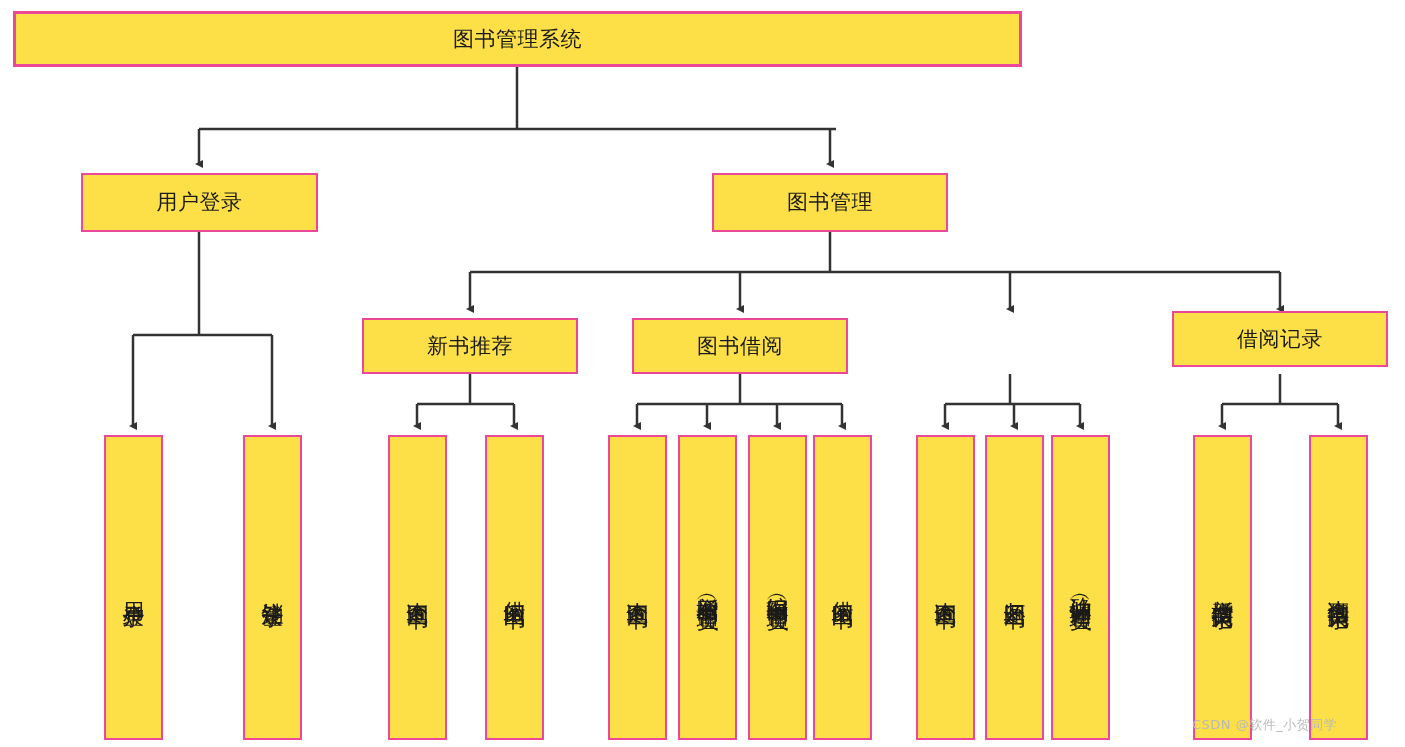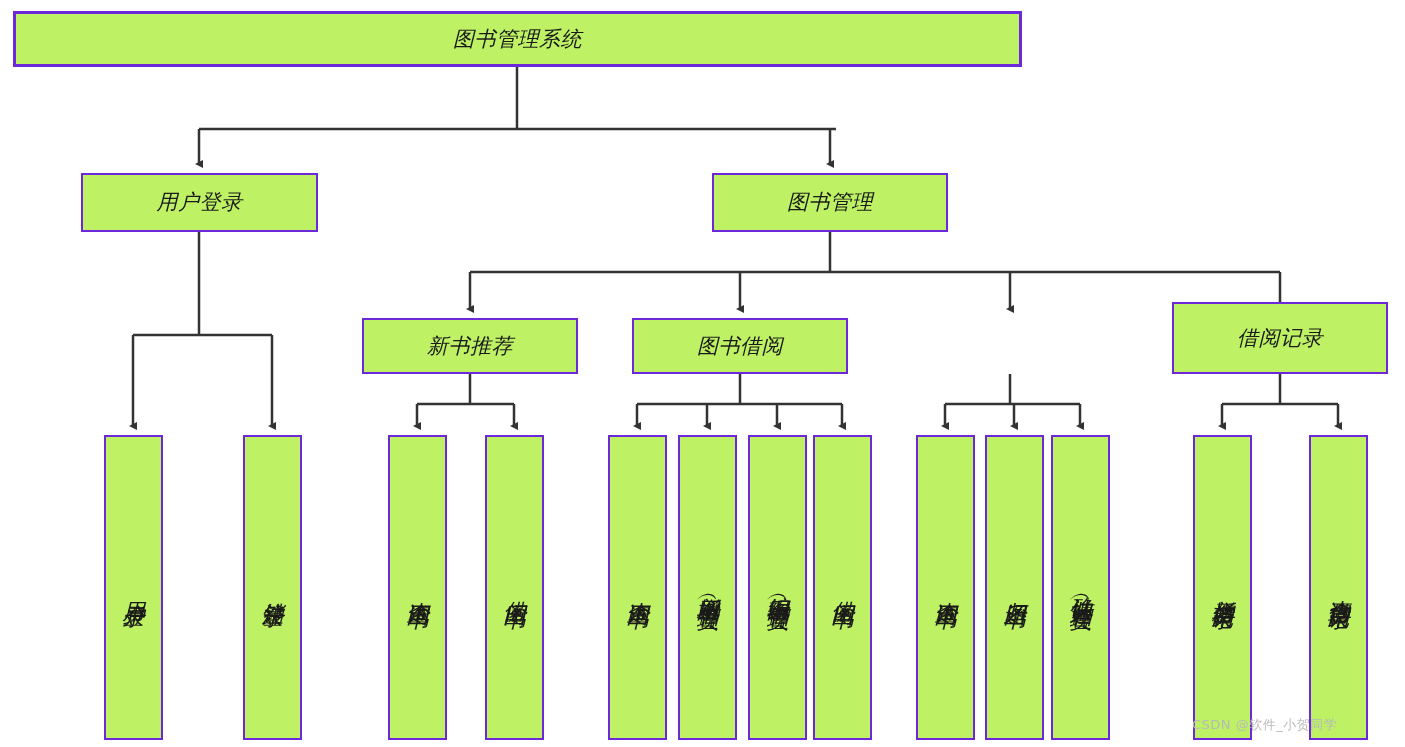--- a/index.html
+++ b/index.html
@@ -21,27 +21,26 @@
     position: absolute;
     left: 0;
     top: 0;
     width: 1405px;
     height: 747px;
     pointer-events: none;
   }
   .node {
     position: absolute;
     box-sizing: border-box;
-    background: #bef264;
-    border: 2px solid #6d28d9;
+    background: #fde047;
+    border: 2px solid #ec4899;
     display: flex;
     align-items: center;
     justify-content: center;
     color: #111111;
-    font-style: italic;
   }
   .node.root {
     border-width: 3px;
   }
   .node-label {
     font-size: 21px;
     line-height: 1.15;
     letter-spacing: 0.5px;
     white-space: nowrap;
     color: #1a1a1a;
@@ -133,21 +132,21 @@
   <div class="node" style="left:362px; top:318px; width:216px; height:56px;">
     <span class="node-label">新书推荐</span>
   </div>
 
   <div class="node" style="left:712px; top:173px; width:236px; height:59px;">
     <span class="node-label">图书管理</span>
   </div>
   <div class="node" style="left:632px; top:318px; width:216px; height:56px;">
     <span class="node-label">图书借阅</span>
   </div>
-  <div class="node" style="left:1172px; top:302px; width:216px; height:72px;">
+  <div class="node" style="left:1172px; top:311px; width:216px; height:56px;">
     <span class="node-label">借阅记录</span>
   </div>
 
   <div class="node leaf" style="left:104px; top:435px; width:59px; height:305px;">
     <span class="node-label">用户登录</span>
   </div>
   <div class="node leaf" style="left:243px; top:435px; width:59px; height:305px;">
     <span class="node-label">注销登录</span>
   </div>
 

